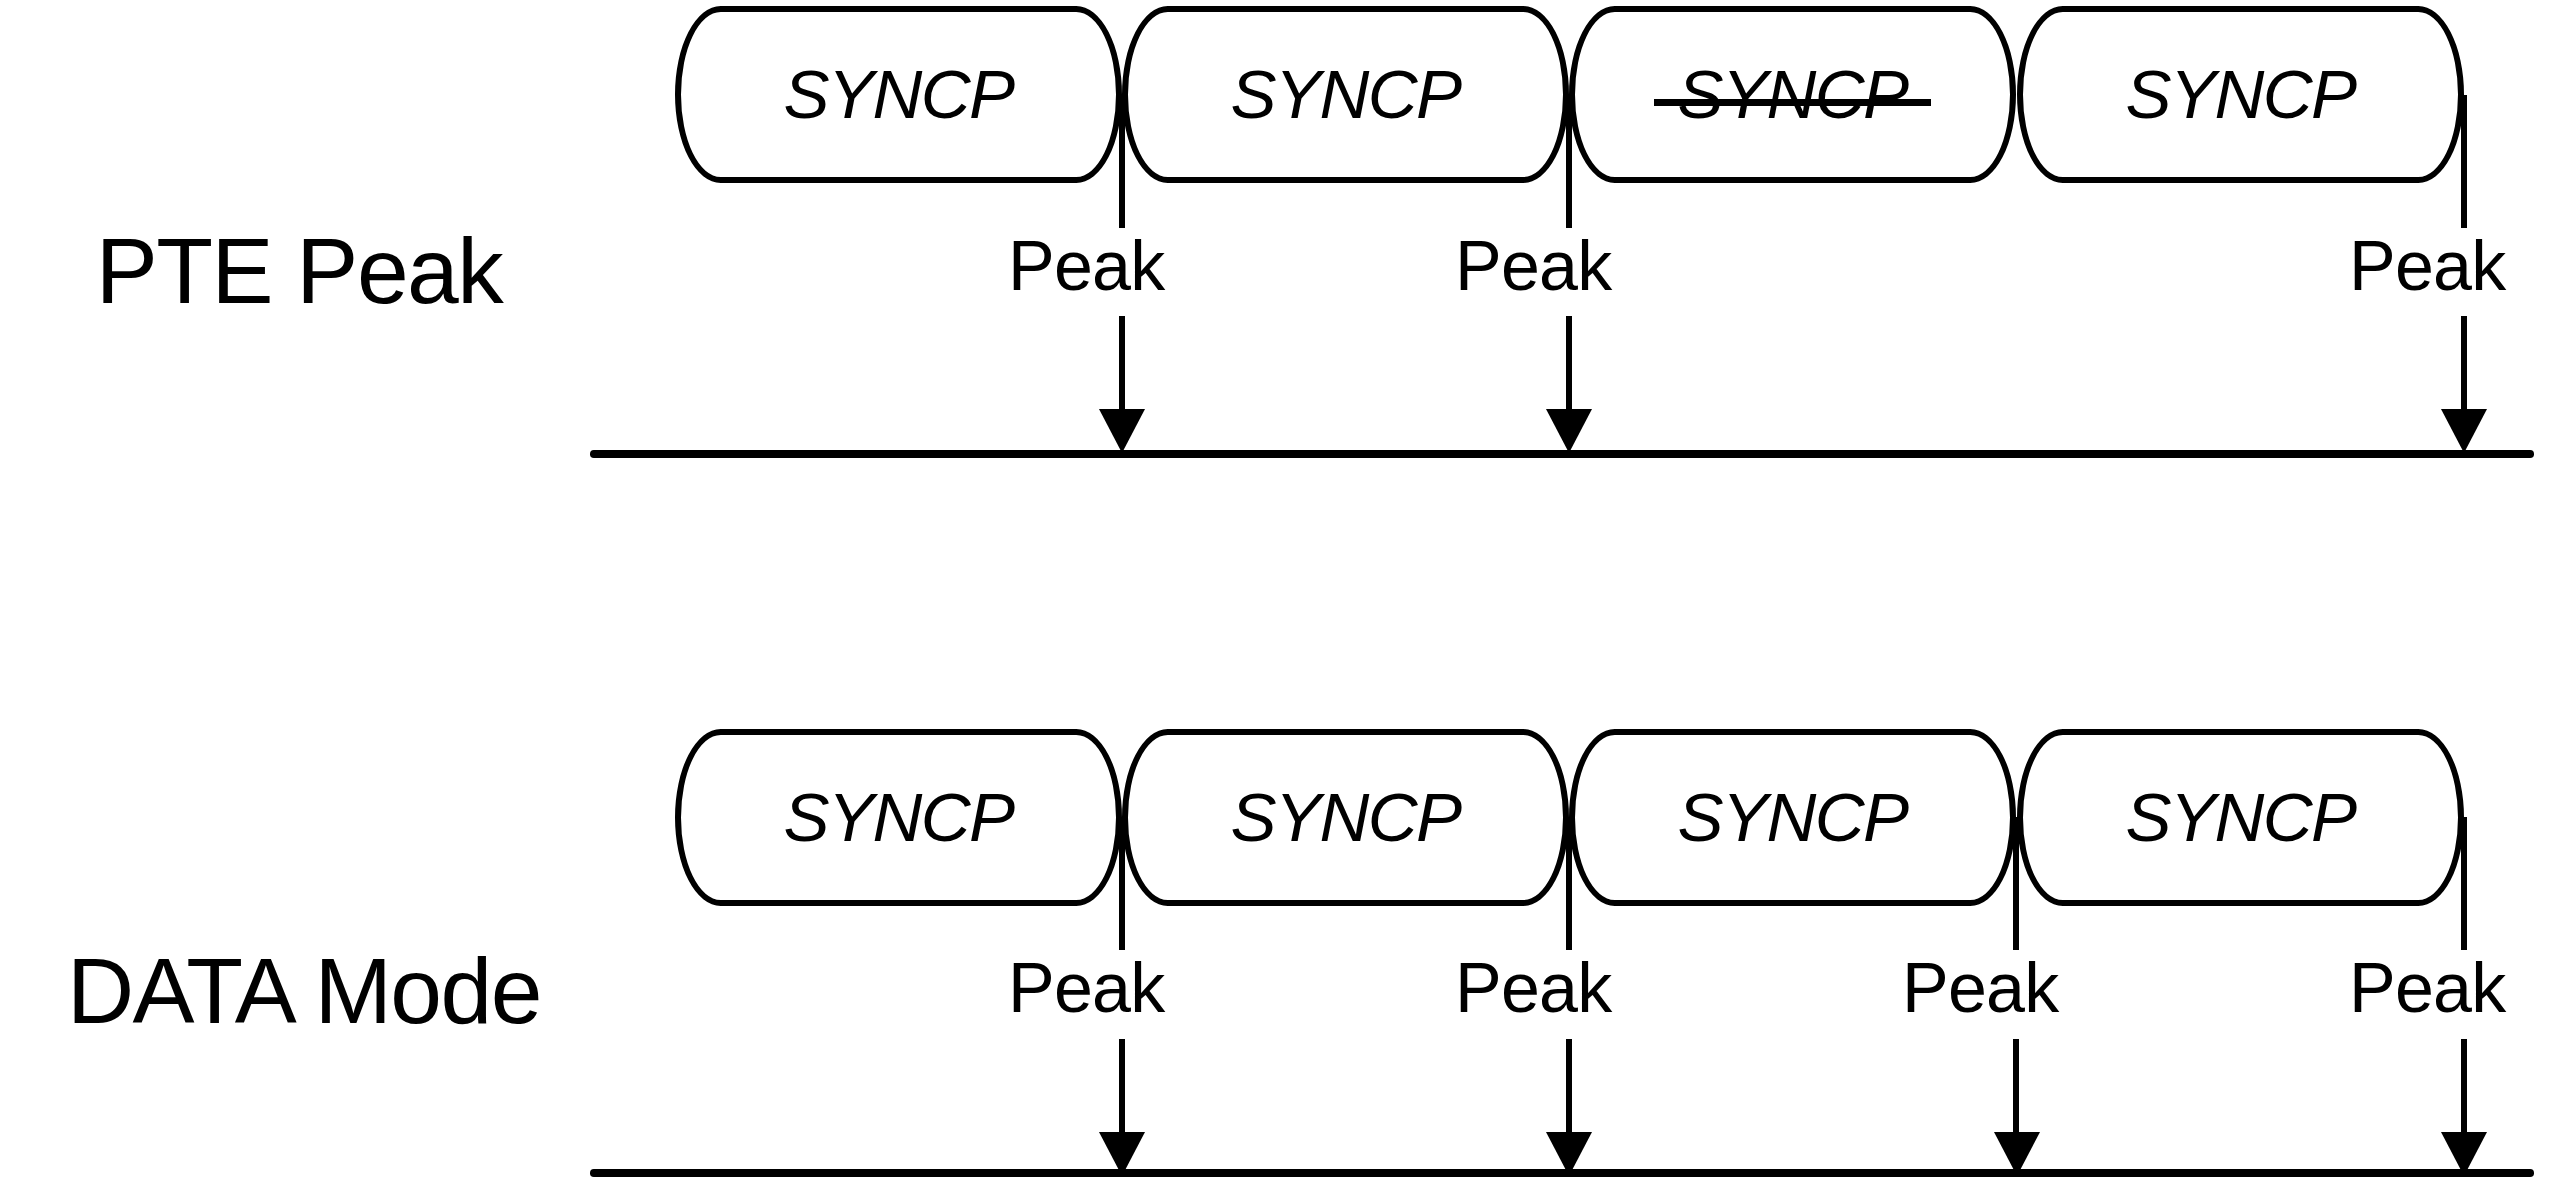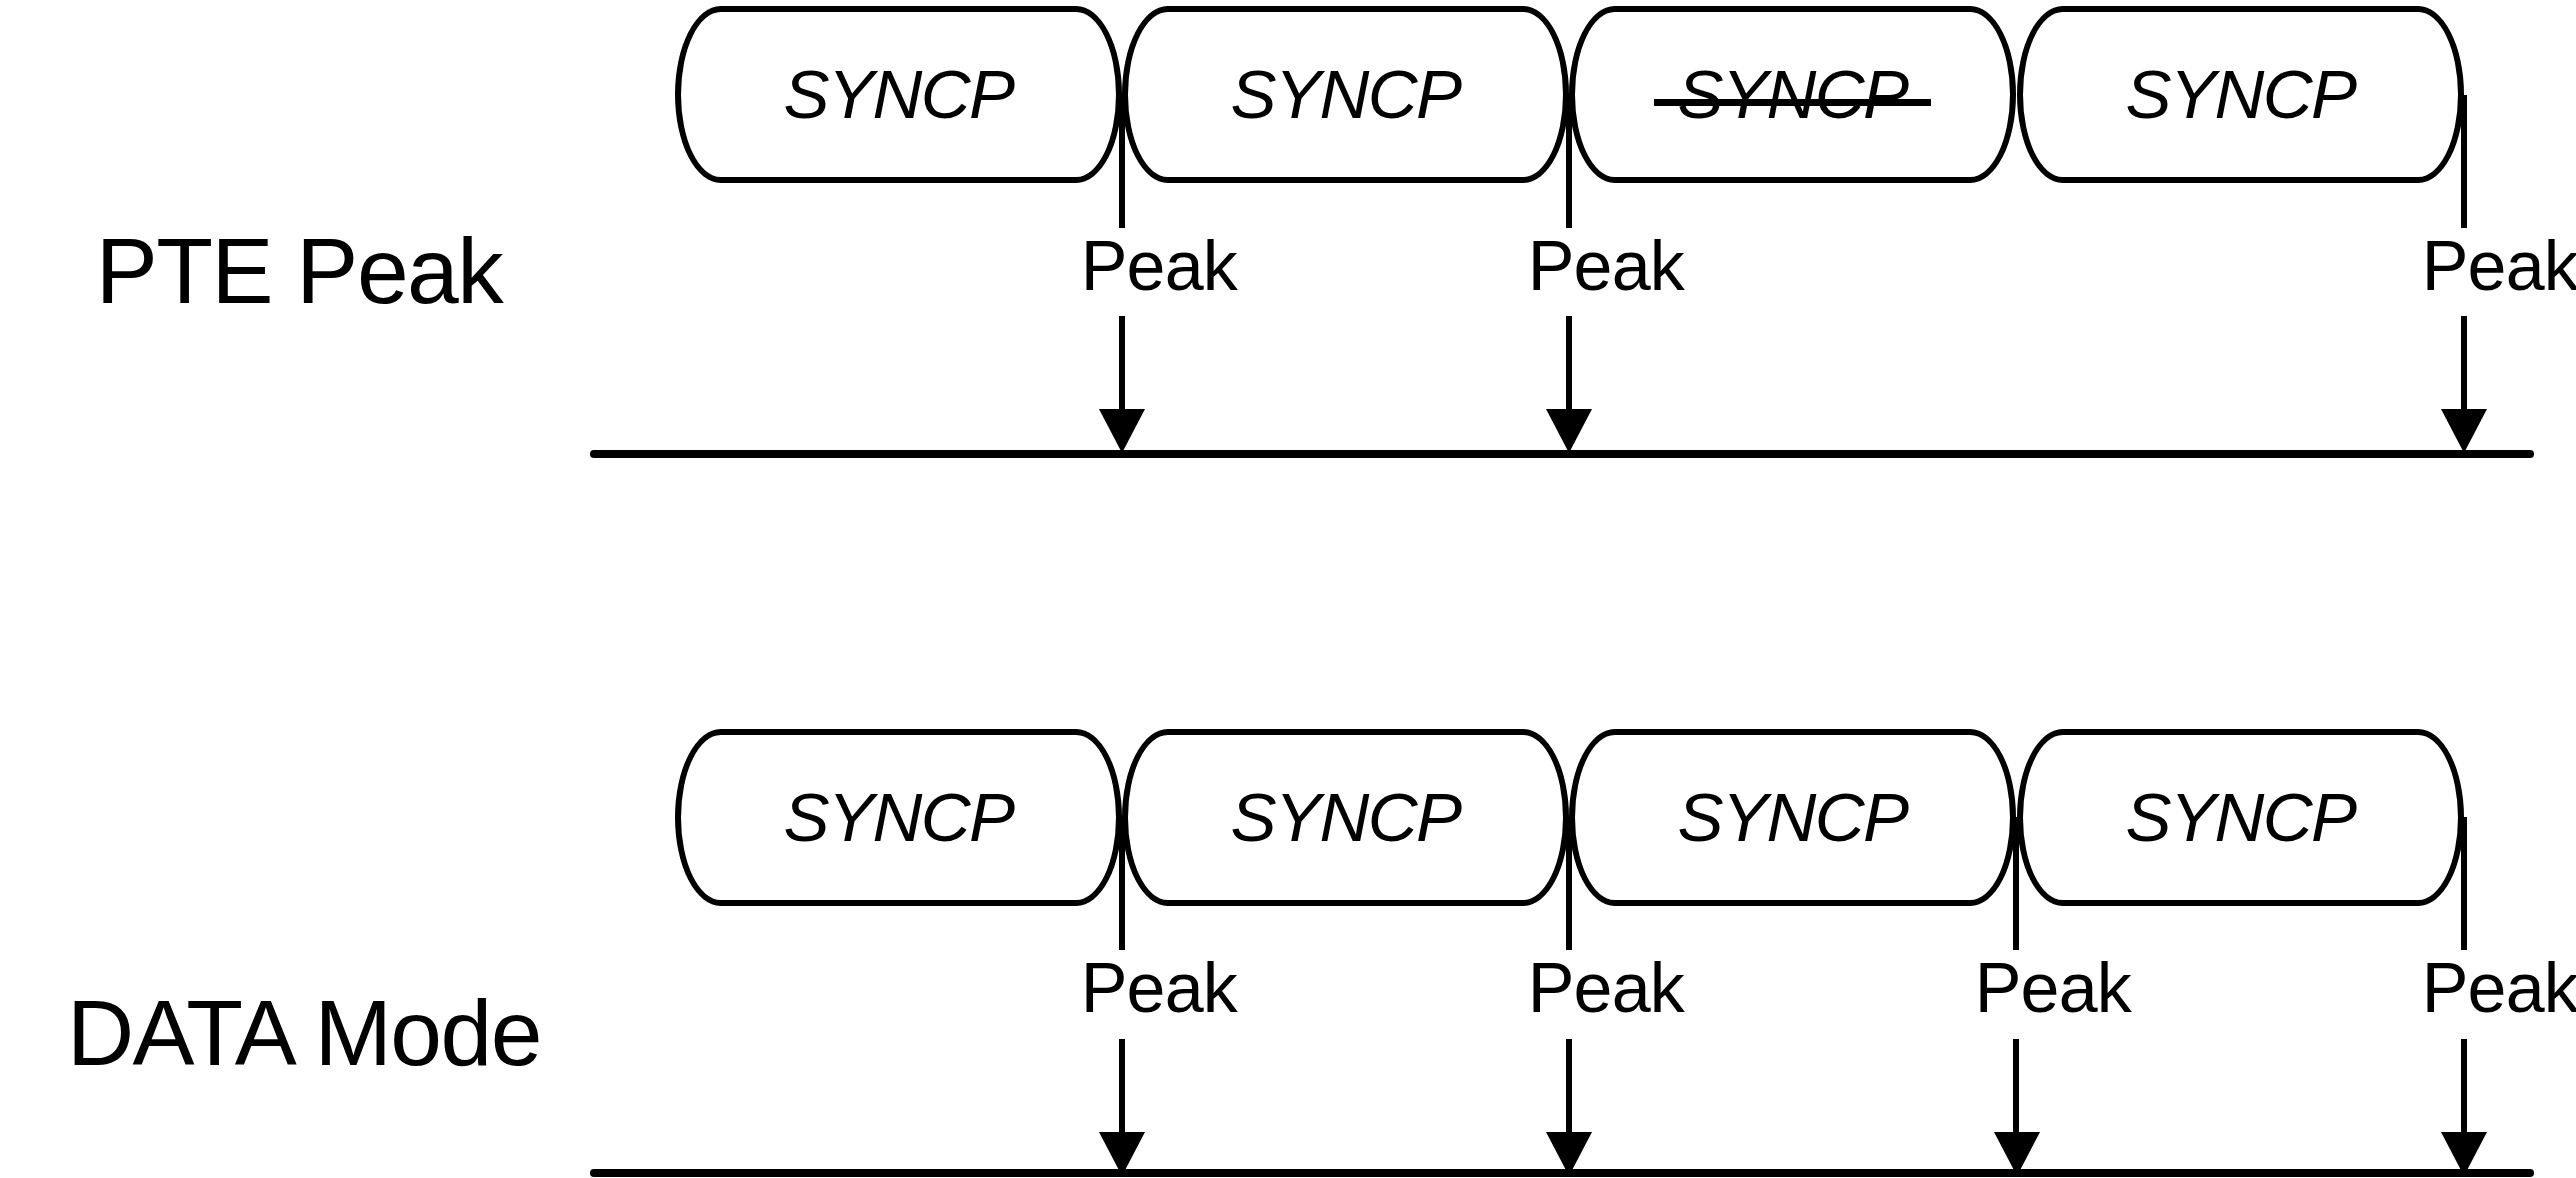--- a/index.html
+++ b/index.html
@@ -53,21 +53,21 @@
   }
   .vline {
     position: absolute;
     width: 6.1px;
     background: #000000;
     z-index: 2;
   }
   .peak-label {
     position: absolute;
     width: 229px;
-    text-align: right;
+    text-align: left;
     font-size: 70px;
     line-height: 1;
     letter-spacing: -0.8px;
     z-index: 2;
     white-space: nowrap;
   }
   .arrow-head {
     position: absolute;
     width: 0;
     height: 0;
@@ -117,21 +117,21 @@
 
     <div class="vline" style="left:2461px; top:95px; height:133px;"></div>
     <div class="peak-label" style="left:2349px; top:231px;">Peak</div>
     <div class="vline" style="left:2461px; top:316px; height:96px;"></div>
     <div class="arrow-head" style="left:2441px; top:409px;"></div>
 
     <div class="axis" style="left:590px; top:450px; width:1944px;"></div>
   </section>
 
   <section>
-    <div class="mode-label" style="left:52px; top:940px;margin-top:42px;">DATA Mode</div>
+    <div class="mode-label" style="left:52px; top:940px;">DATA Mode</div>
 
     <div class="syncp-box" style="left:675px; top:729px;">
       <span class="box-label">SYNCP</span>
     </div>
     <div class="syncp-box" style="left:1122px; top:729px;">
       <span class="box-label">SYNCP</span>
     </div>
     <div class="syncp-box" style="left:1569px; top:729px;">
       <span class="box-label">SYNCP</span>
     </div>

